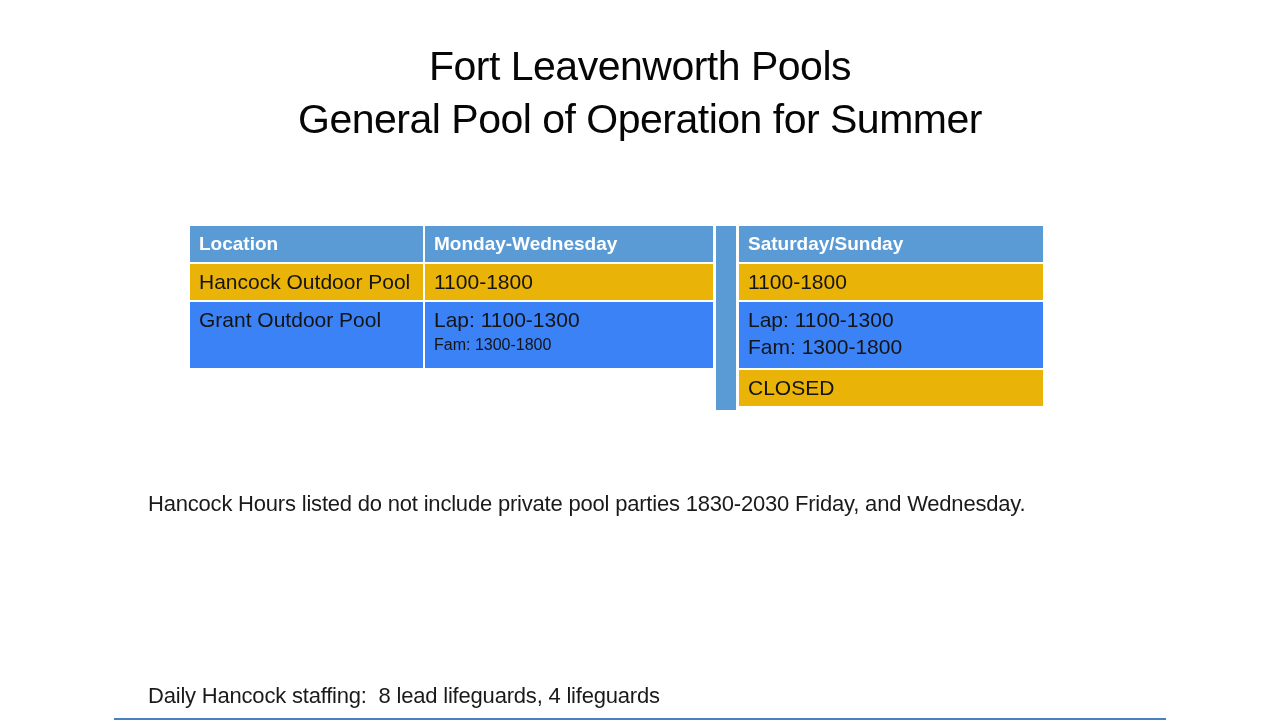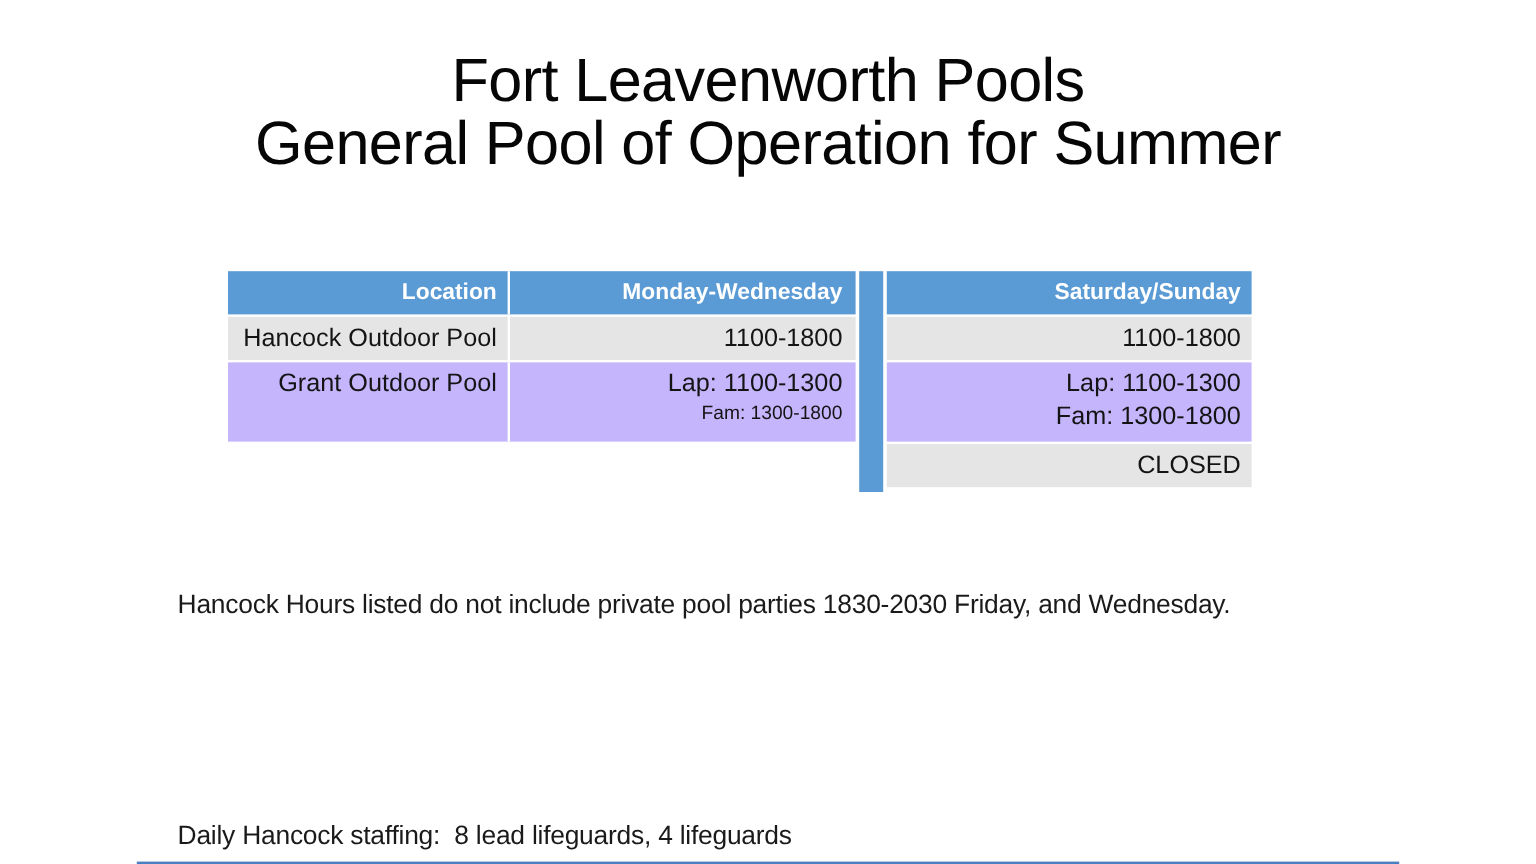--- a/index.html
+++ b/index.html
@@ -4,21 +4,21 @@
 <style>
   * { margin: 0; padding: 0; box-sizing: border-box; }
   html, body { width: 1280px; height: 720px; background: #ffffff; overflow: hidden; }
   body { font-family: "Liberation Sans", sans-serif; color: #1c1c1c; position: relative; }
 
   .slide { position: absolute; inset: 0; background: #ffffff; }
 
   .title-block {
     position: absolute; top: 40px; left: 0; width: 1280px;
     text-align: center; color: #060606;
-    font-size: 51px; line-height: 53px; font-weight: 400;
+    font-size: 41px; line-height: 53px; font-weight: 400;
     letter-spacing: -0.5px;
   }
 
   .table-wrap {
     position: absolute; top: 226px; left: 190px;
     display: flex; align-items: flex-start;
   }
 
   .tbl { display: flex; flex-direction: column; }
   .tbl-left { width: 523px; }
@@ -26,32 +26,32 @@
 
   .sep-bar {
     width: 20px; height: 184px; margin: 0 3px;
     background: #5b9bd5;
   }
 
   .hdr-row, .data-row { display: flex; width: 100%; }
   .hdr-row { background: #5b9bd5; }
   .data-row { margin-top: 2px; }
 
-  .cell { padding: 4px 9px 4px 9px; text-align: right; }
+  .cell { padding: 4px 9px 4px 9px; }
   .col-loc { width: 235px; border-right: 2px solid #ffffff; }
   .col-hours { width: 286px; }
   .col-weekend { width: 304px; }
 
   .hdr-cell {
     color: #ffffff; font-weight: 700; font-size: 19px;
     line-height: 28px; height: 36px; padding-top: 4px;
   }
 
-  .row-band-a { background: #e5e5e5; }
-  .row-band-b { background: #c4b5fd; }
+  .row-band-a { background: #eab308; }
+  .row-band-b { background: #3b82f6; }
 
   .cell-text { font-size: 21px; line-height: 27px; color: #141414; }
   .cell-sub-small { font-size: 16px; line-height: 24px; color: #141414; }
   .cell-sub-normal { font-size: 21px; line-height: 28px; color: #141414; }
 
   .row-h36 { min-height: 36px; }
   .row-h66 { min-height: 66px; }
 
   .notes {
     position: absolute; left: 148px; top: 424px; width: 1060px;

